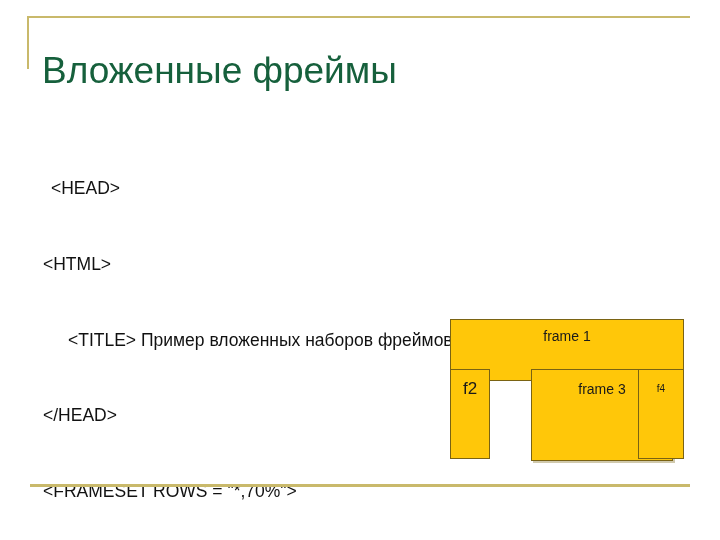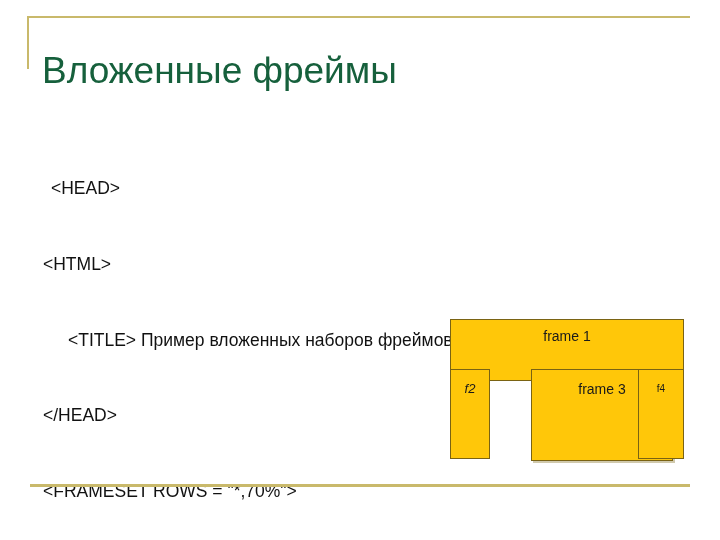--- a/index.html
+++ b/index.html
@@ -108,22 +108,21 @@
     padding-top: 3px;
     margin-top: 12px;
   }
   #frame2 {
     left: 0px;
     top: 62px;
     width: 40px;
     height: 90px;
     line-height: 22px;
     padding-top: 8px;
-    font-size: 13px;
-    font-style: italic;
+    font-size: 17px;
   }
   #frame3 {
     left: 46px;
     top: 62px;
     width: 142px;
     height: 92px;
     line-height: 26px;
     padding-top: 6px;
     box-shadow: 2px 2px 0 rgba(120,100,20,0.35);
     margin-left: 35px;

